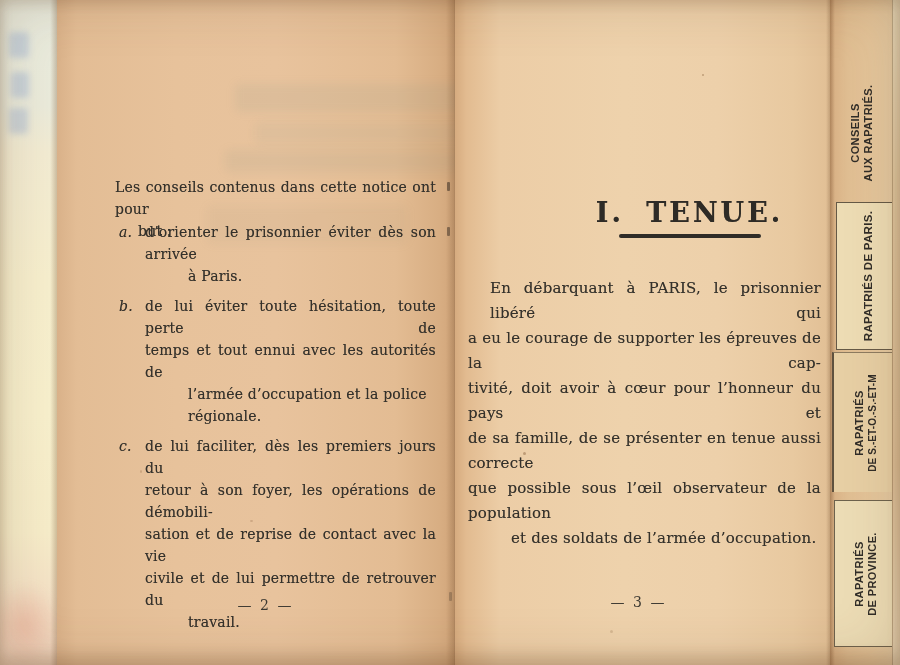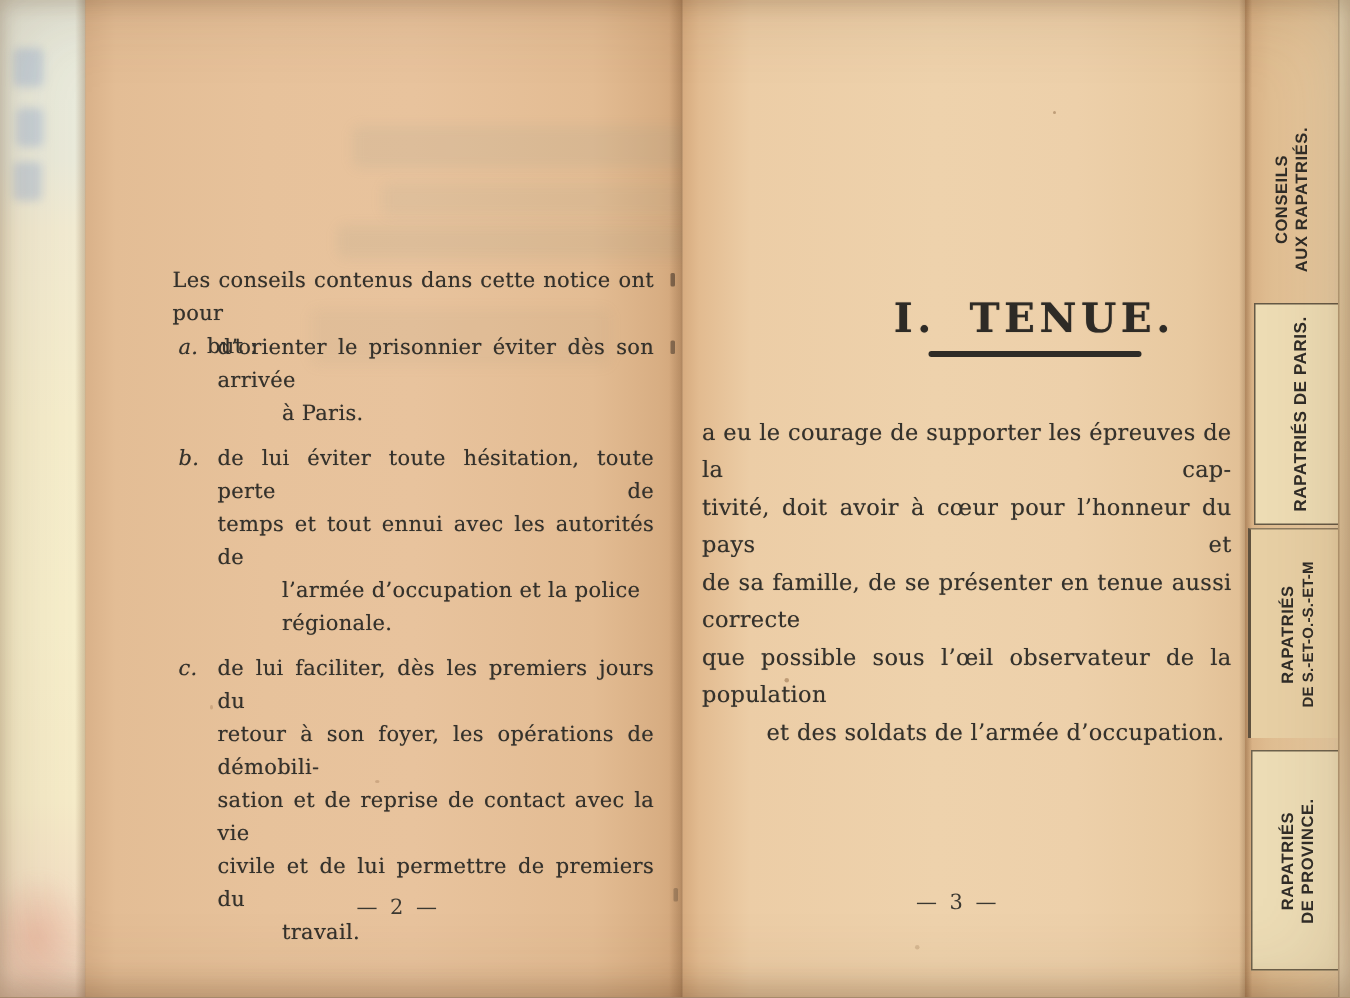--- a/index.html
+++ b/index.html
@@ -161,21 +161,21 @@
           <div class="jl">temps et tout ennui avec les autorités de</div>
           <div class="nl">l’armée d’occupation et la police régionale.</div>
         </div>
       </div>
       <div class="item">
         <span class="marker">c.</span>
         <div class="ilines">
           <div class="jl">de lui faciliter, dès les premiers jours du</div>
           <div class="jl">retour à son foyer, les opérations de démobili-</div>
           <div class="jl">sation et de reprise de contact avec la vie</div>
-          <div class="jl">civile et de lui permettre de premiers du</div>
+          <div class="jl">civile et de lui permettre de retrouver du</div>
           <div class="nl">travail.</div>
         </div>
       </div>
     </div>
 
     <div class="pagenum pn-left">— 2 —</div>
   </div>
 
   <div class="gutter"></div>
   <div class="staple s1"></div>
@@ -183,20 +183,21 @@
   <div class="staple s3"></div>
 
   <div class="page-right">
 
     <div class="titleblock">
       <div class="title">I. TENUE.</div>
       <div class="title-underline"></div>
     </div>
 
     <div class="para">
+      <div class="jl first">En débarquant à PARIS, le prisonnier libéré qui</div>
       <div class="jl">a eu le courage de supporter les épreuves de la cap-</div>
       <div class="jl">tivité, doit avoir à cœur pour l’honneur du pays et</div>
       <div class="jl">de sa famille, de se présenter en tenue aussi correcte</div>
       <div class="jl">que possible sous l’œil observateur de la population</div>
       <div class="nl">et des soldats de l’armée d’occupation.</div>
     </div>
 
     <div class="pagenum pn-right">— 3 —</div>
   </div>
 

